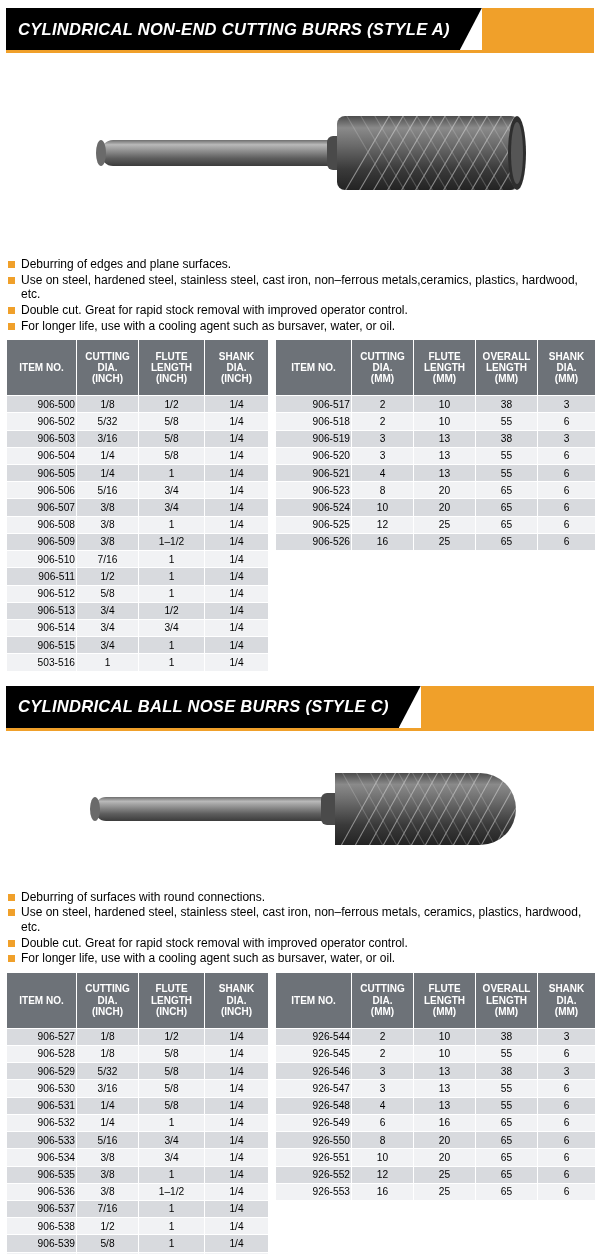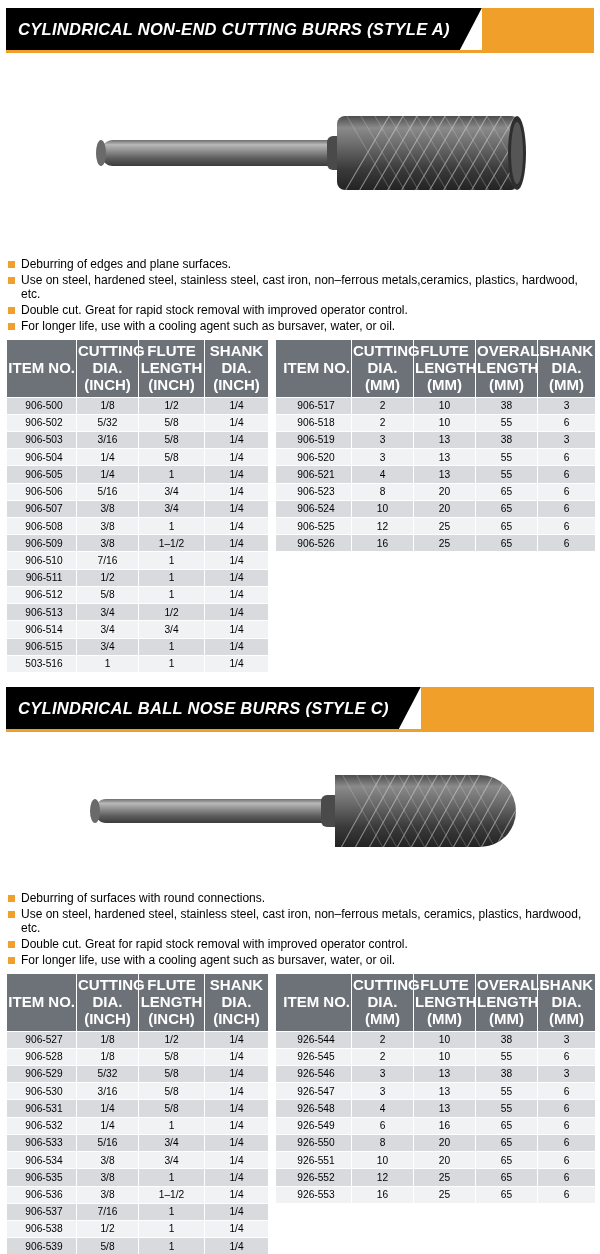--- a/index.html
+++ b/index.html
@@ -97,41 +97,41 @@
     border-collapse: collapse;
     font-size: 10.2px;
     table-layout: fixed;
   }
   table.inch { width: 262px; }
   table.mm   { width: 324px; }
 
   thead th {
     background: #6d7278;
     color: #ffffff;
-    font-size: 15px;
+    font-size: 10px;
     font-weight: bold;
     text-align: center;
     border: 1px solid #ffffff;
-    padding: 3px 1px;
+    padding: 9px 1px;
     line-height: 1.12;
     vertical-align: middle;
     height: 56px;
   }
   tbody td {
     text-align: center;
     border: 1px solid #ffffff;
     padding: 2.5px 1px;
     font-size: 10.2px;
     color: #000;
     line-height: 1.1;
   }
   tbody tr:nth-child(odd) td  { background: #d8dade; }
   tbody tr:nth-child(even) td { background: #f1f2f4; }
-  td.item { text-align: center; padding-left: 6px; font-weight: normal; }
-  th.item { text-align: right; }
+  td.item { text-align: right; padding-left: 6px; font-weight: normal; }
+  th.item { text-align: center; }
 </style>
 </head>
 <body>
 
 <div class="page">
 
   <div>
 
     <div class="section-header">
       <div class="hdr-left">

